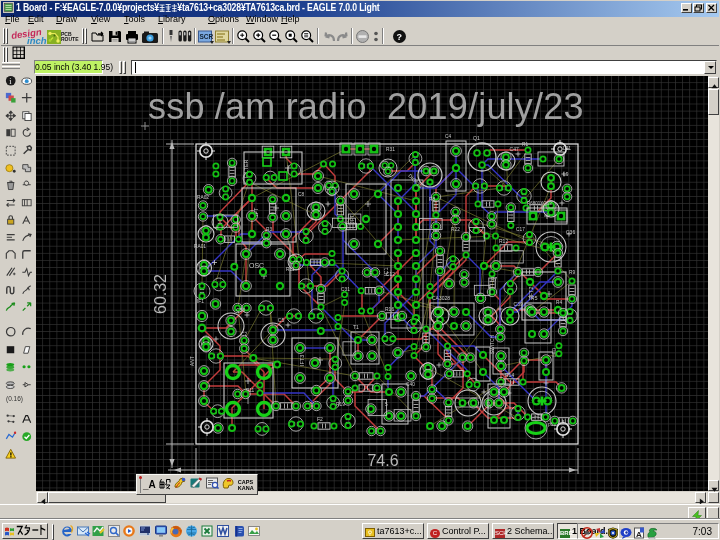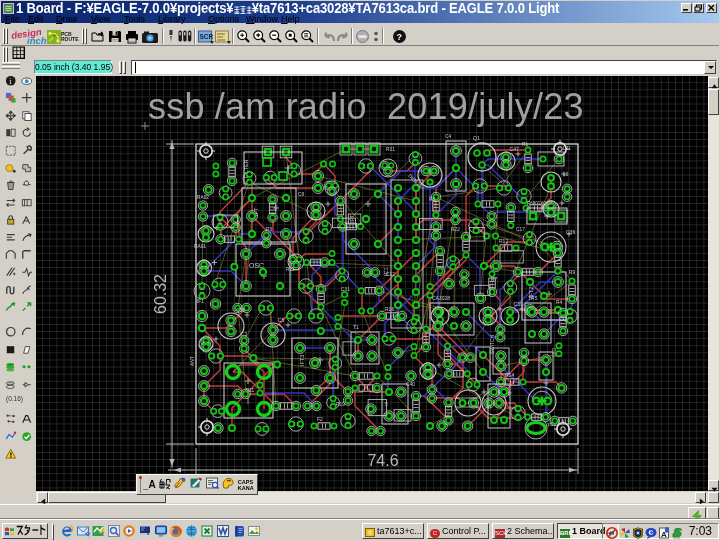--- a/index.html
+++ b/index.html
@@ -1,21 +1,21 @@
 <!DOCTYPE html>
 <html><head><meta charset="utf-8"><style>
 * { margin:0; padding:0; box-sizing:border-box; }
 html,body { width:720px; height:540px; overflow:hidden; }
 body { font-family:"Liberation Sans", sans-serif; background:#d4d0c8; position:relative; }
 .r { border-top:1px solid #fff; border-left:1px solid #fff; border-right:1px solid #404040; border-bottom:1px solid #404040; }
 .s { border-top:1px solid #808080; border-left:1px solid #808080; border-right:1px solid #fff; border-bottom:1px solid #fff; }
 .abs { position:absolute; }
-.titlebar { position:absolute; left:1px; top:1px; right:1px; height:22px;
+.titlebar { position:absolute; left:1px; top:1px; right:1px; height:16px;
   background:linear-gradient(to right,#0a246a,#1a3c8c 40%,#a6caf0); color:#fff;
-  font-size:15px; font-weight:bold; line-height:13px; letter-spacing:-0.2px; white-space:nowrap; }
+  font-size:10px; font-weight:bold; line-height:13px; letter-spacing:-0.2px; white-space:nowrap; }
 .titlebar .txt { position:absolute; left:15px; top:0; transform:scaleX(0.87); transform-origin:0 0; }
 .wbtn { position:absolute; top:1.5px; width:11px; height:10px; background:#d4d0c8;
   border-top:1px solid #fff; border-left:1px solid #fff; border-right:1px solid #404040; border-bottom:1px solid #404040;
   color:#000; font-size:8px; line-height:8px; text-align:center; font-weight:bold; }
 .menubar { position:absolute; left:1px; top:14px; right:1px; height:12px; font-size:9px; color:#000; }
 .menubar span { position:absolute; top:0; }
 .menubar u { text-decoration:underline; }
 .toolbar { position:absolute; left:1px; top:26px; right:1px; height:20px; border-bottom:1px solid #808080; }
 .tb2 { position:absolute; left:1px; top:46px; width:36px; height:13px; }
 .coordrow { position:absolute; left:1px; top:59px; right:1px; height:17px; }
@@ -41,21 +41,21 @@
   display:flex; align-items:center; padding-left:1px; }
 .startbtn > * { flex:0 0 auto; }
 .ql { display:inline-block; width:15.6px; height:15px; margin-top:3px; }
 .taskbtn { position:absolute; top:3px; width:62px; height:16px; background:#d4d0c8; font-size:9px;
   border-top:1px solid #fff; border-left:1px solid #fff; border-right:1px solid #404040; border-bottom:1px solid #404040;
   line-height:14px; white-space:nowrap; overflow:hidden; padding-left:2px; }
 .taskbtn.active { background:#e8e4dc; border-top:1px solid #404040; border-left:1px solid #404040; border-right:1px solid #fff; border-bottom:1px solid #fff; font-weight:bold; }
 .tbi { display:inline-block; width:10px; height:9px; margin-right:2px; font-size:6px; color:#fff; text-align:center; line-height:9px; vertical-align:-1px; }
 .tray { position:absolute; right:1px; top:3px; height:16px; border-top:1px solid #808080; border-left:1px solid #808080; border-right:1px solid #fff; border-bottom:1px solid #fff; display:flex; align-items:center; padding:0 3px; }
 .tri { display:inline-block; width:12px; height:12px; margin:0 0.5px; }
-.clock { font-size:12px; padding:0 3px 0 5px; }
+.clock { font-size:10px; padding:0 3px 0 5px;margin-left:29px; }
 .ime { position:absolute; left:136px; top:474px; width:122px; height:21px; background:#d4d0c8;
   border-top:1.5px solid #f8f8f4; border-left:1.5px solid #f8f8f4; border-right:1.5px solid #404040; border-bottom:1.5px solid #404040;
   display:flex; align-items:center; }
 .cmdinput { position:absolute; left:130px; top:1px; right:2px; height:15px; background:#fff; border-top:1px solid #404040; border-left:1px solid #404040; border-right:1px solid #d4d0c8; border-bottom:1px solid #d4d0c8; }
 </style></head>
 <body>
 
 <div class="titlebar">
  <span style="position:absolute;left:2px;top:1px"><svg width="11" height="11" viewBox="0 0 11 11" style="">
         <rect width="11" height="11" fill="#c8c4bc"></rect>
@@ -268,21 +268,21 @@
         <rect x="5.2" y="1.6" width="2.8" height="2.8" fill="#d4d0c8"></rect>
         <rect x="5.2" y="5.2" width="2.8" height="2.8" fill="#d4d0c8"></rect>
         <rect x="5.2" y="8.8" width="2.8" height="2.8" fill="#d4d0c8"></rect>
         <rect x="8.8" y="1.6" width="2.8" height="2.8" fill="#d4d0c8"></rect>
         <rect x="8.8" y="5.2" width="2.8" height="2.8" fill="#d4d0c8"></rect>
         <rect x="8.8" y="8.8" width="2.8" height="2.8" fill="#d4d0c8"></rect>
       </svg></span>
 </div>
 
 <div class="coordrow">
- <div class="abs s" style="left:33px;top:1px;width:78px;height:14px;background:#5eead4;font-size:8.5px;line-height:13px;text-align:center;white-space:nowrap">0.05 inch (3.40 1.95)</div>
+ <div class="abs s" style="left:33px;top:1px;width:69px;height:14px;background:#bef264;font-size:8.5px;line-height:13px;text-align:center;white-space:nowrap">0.05 inch (3.40 1.95)</div>
  <div class="abs" style="left:118px;top:2px;width:9px;height:13px">
       <i class="abs" style="left:0;width:3px;height:13px;border-top:1px solid #fff;border-left:1px solid #fff;border-right:1px solid #404040;border-bottom:1px solid #404040"></i>
       <i class="abs" style="left:4px;width:3px;height:13px;border-top:1px solid #fff;border-left:1px solid #fff;border-right:1px solid #404040;border-bottom:1px solid #404040"></i>
     </div>
  <div class="cmdinput">
       <span style="position:absolute;left:3px;top:1px;width:1px;height:11px;background:#000"></span>
    <span style="position:absolute;right:0;top:0;width:12px;height:13px;background:#d4d0c8;border-top:1px solid #fff;border-left:1px solid #fff;border-right:1px solid #404040;border-bottom:1px solid #404040">
         <i style="position:absolute;left:2.5px;top:4px;width:0;height:0;border:3.5px solid transparent;border-top-color:#000"></i>
       </span>
  </div>

